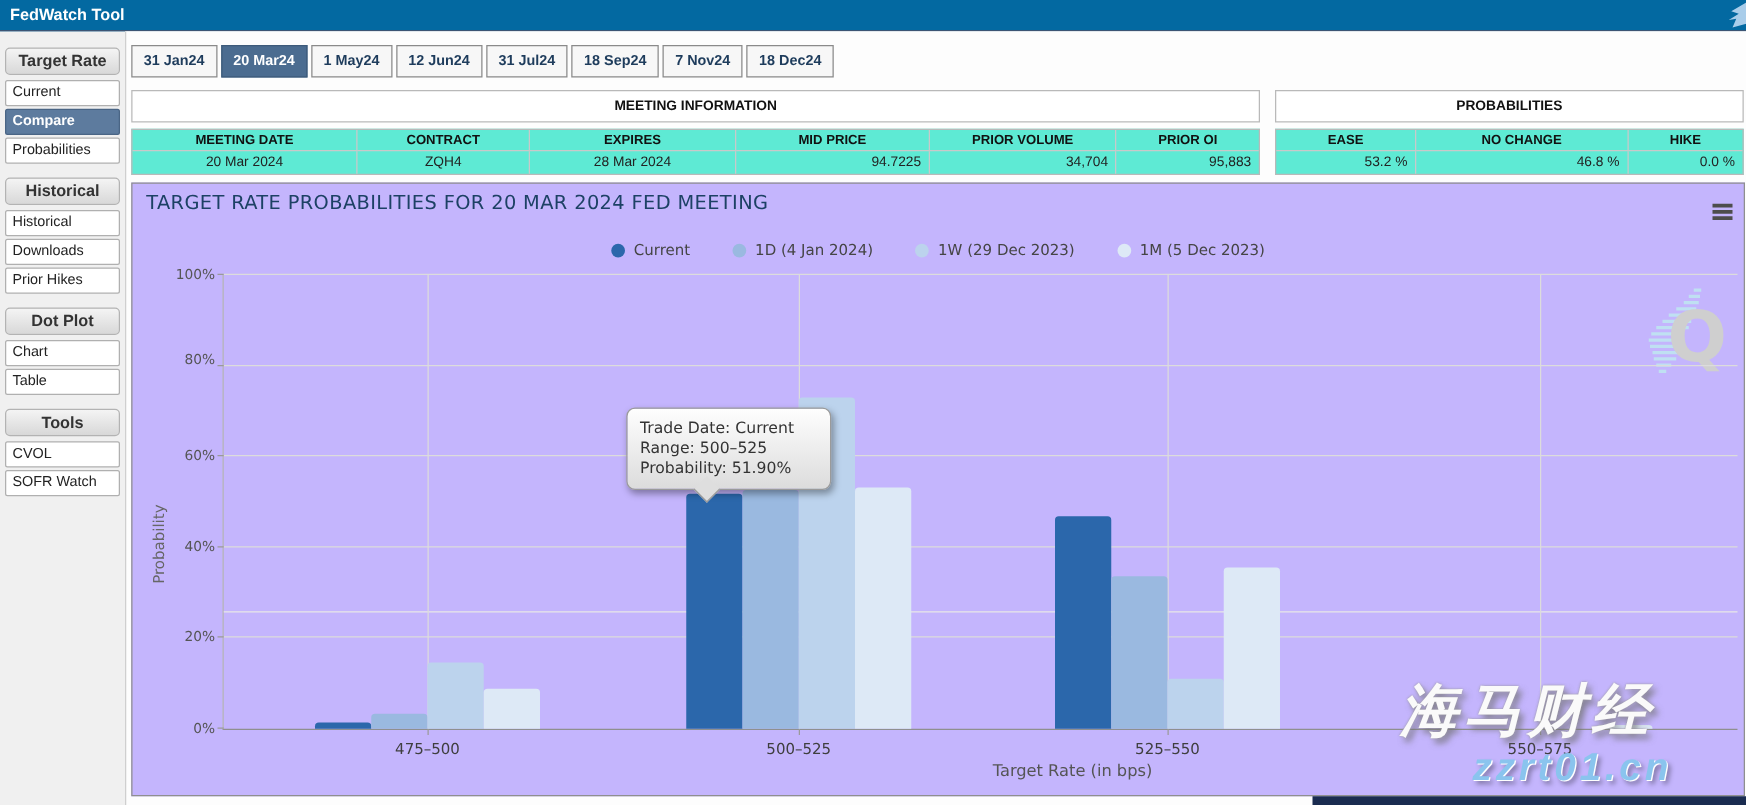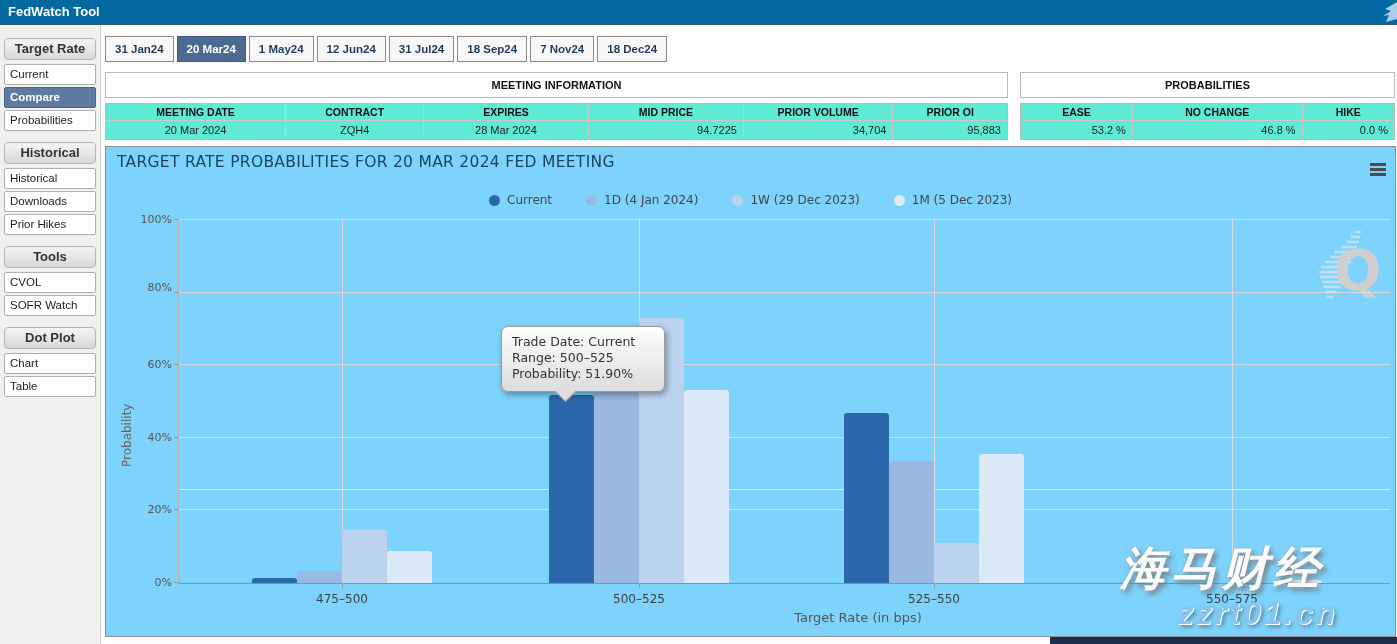--- a/index.html
+++ b/index.html
@@ -33,21 +33,21 @@
              background:#fff;border:1px solid #b9b9b9;}
   .tbl{position:absolute;top:31px;left:0;right:0;border:1px solid #b9b9b9;background:#5eead4;}
   .trow{display:flex;}
   .tcell{height:17px;line-height:17px;font-size:10.5px;border-right:1px solid #c9c9c9;
          overflow:hidden;white-space:nowrap;padding:0 6px;box-sizing:border-box;}
   .trow.hd .tcell{font-weight:bold;text-align:center;border-bottom:1px solid #c9c9c9;color:#111;}
   .trow.vl .tcell{font-size:11px;color:#222;height:18px;line-height:18px;}
   .tcell:last-child{border-right:none;}
   .al-c{text-align:center;} .al-r{text-align:right;}
   
-  .panel{position:absolute;left:105px;top:146px;width:1289px;height:489px;background:#7dd3fc;
+  .panel{position:absolute;left:105px;top:146px;width:1289px;height:489px;background:#c4b5fd;
          border:1px solid #8f8f8f;}
   .c-title{position:absolute;left:11px;top:6px;font-size:15.5px;color:#1d4165;letter-spacing:.3px;
            font-family:"DejaVu Sans",sans-serif;}
   .burger{position:absolute;right:9px;top:16px;width:16px;height:13px;cursor:pointer;}
   .burger div{height:3px;background:#4d4d4d;margin-bottom:2px;}
   .legend{position:absolute;left:0;top:46px;width:100%;display:flex;justify-content:center;gap:34px;}
   .lg-item{display:flex;align-items:center;gap:7px;font-size:12px;color:#454545;
            font-family:"DejaVu Sans",sans-serif;}
   .lg-dot{width:11px;height:11px;border-radius:50%;}
   
@@ -104,28 +104,28 @@
         <div class="sb-item sel">Compare</div>
         <div class="sb-item">Probabilities</div>
       </div>
       <div class="sb-sec">
         <div class="sb-pill">Historical</div>
         <div class="sb-item">Historical</div>
         <div class="sb-item">Downloads</div>
         <div class="sb-item">Prior Hikes</div>
       </div>
       <div class="sb-sec">
+        <div class="sb-pill">Dot Plot</div>
+        <div class="sb-item">Chart</div>
+        <div class="sb-item">Table</div>
+      </div>
+      <div class="sb-sec">
         <div class="sb-pill">Tools</div>
         <div class="sb-item">CVOL</div>
         <div class="sb-item">SOFR Watch</div>
-      </div>
-      <div class="sb-sec">
-        <div class="sb-pill">Dot Plot</div>
-        <div class="sb-item">Chart</div>
-        <div class="sb-item">Table</div>
       </div>
     </div>
 
   <div class="tabs">
       <div class="tab">31 Jan24</div>
       <div class="tab sel">20 Mar24</div>
       <div class="tab">1 May24</div>
       <div class="tab">12 Jun24</div>
       <div class="tab">31 Jul24</div>
       <div class="tab">18 Sep24</div>

